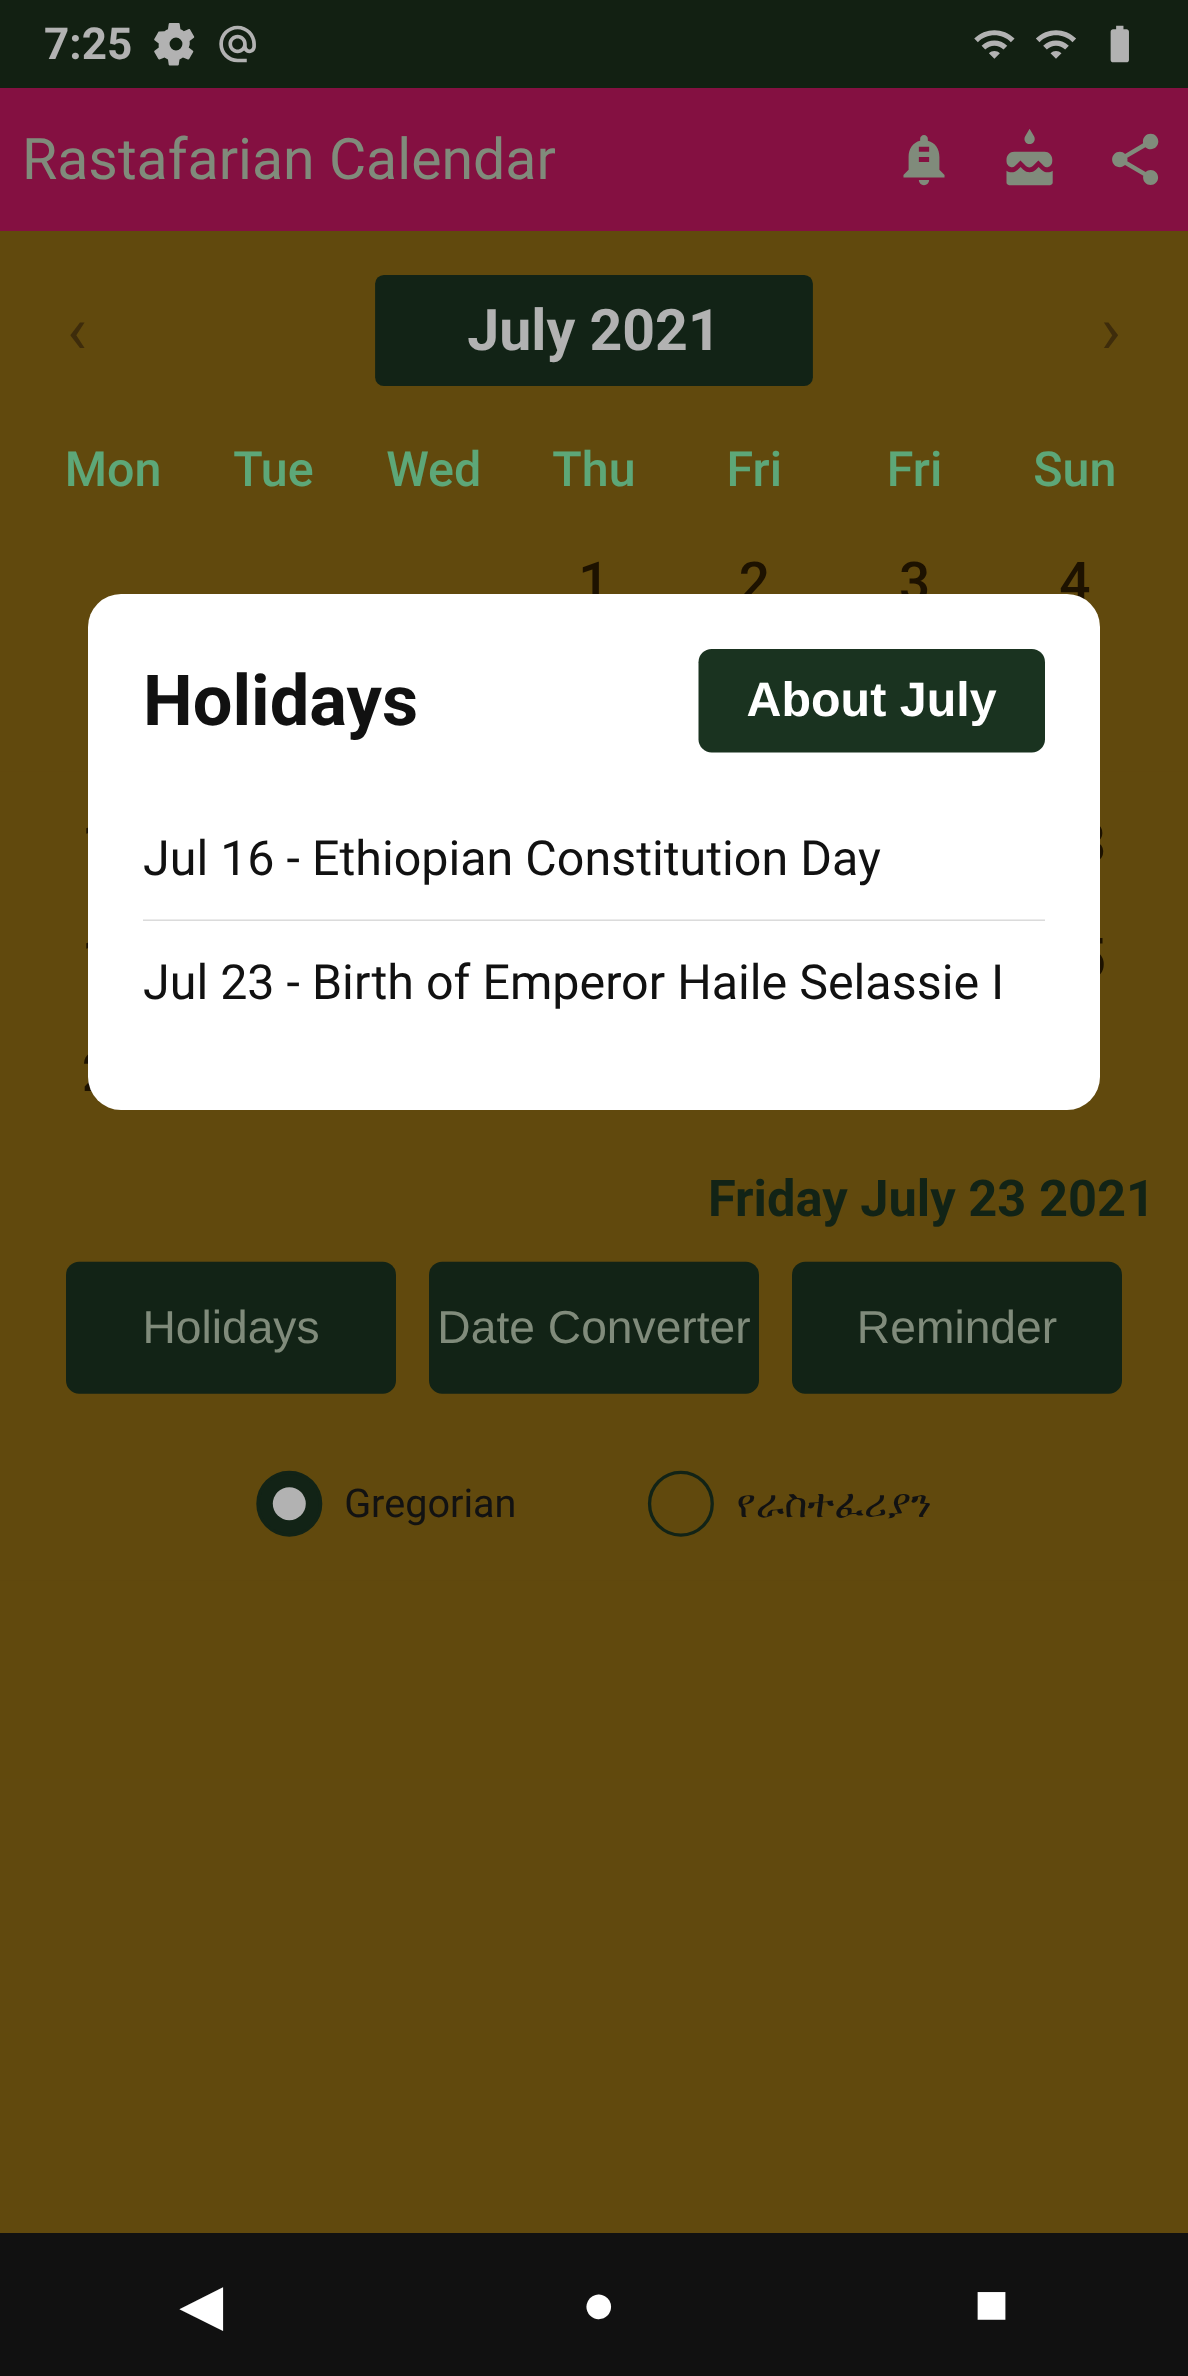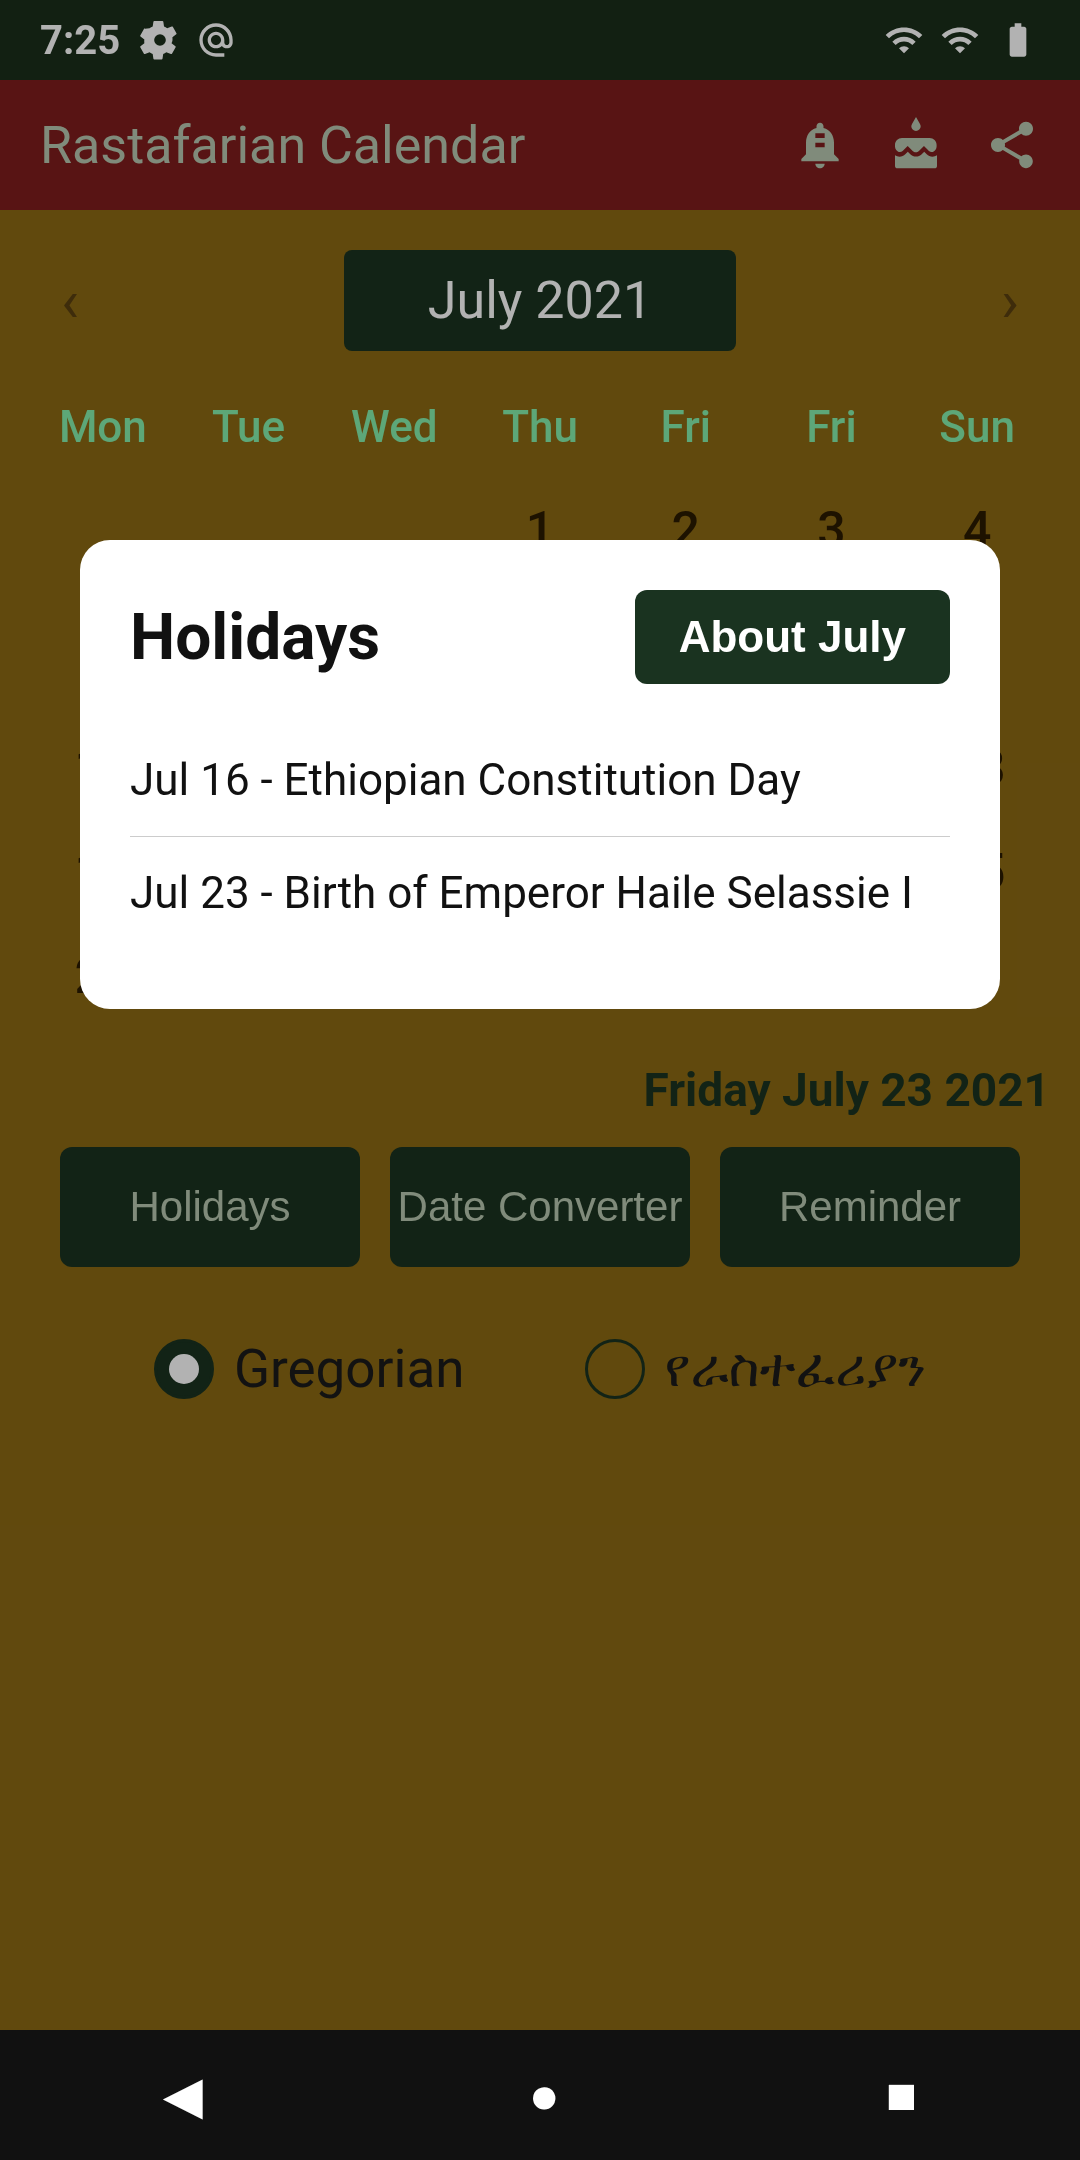--- a/index.html
+++ b/index.html
@@ -46,25 +46,25 @@
     .status-icons-right {
       display: flex;
       align-items: center;
       gap: 16px;
     }
 
     
     .app-bar {
       width: 100%;
       height: 130px;
-      background-color: #7f1d1d;
+      background-color: #be185d;
       display: flex;
       align-items: center;
       justify-content: space-between;
-      padding: 0 40px;
+      padding: 0 20px;
     }
 
     .app-title {
       color: #b8c8b0;
       font-size: 52px;
       font-weight: 400;
     }
 
     .app-bar-actions {
       display: flex;
@@ -85,21 +85,21 @@
       font-size: 60px;
       cursor: pointer;
       width: 80px;
       text-align: center;
     }
 
     .month-label {
       background-color: #1a3320;
       color: white;
       font-size: 52px;
-      font-weight: 400;
+      font-weight: 700;
       padding: 20px 84px;
       border-radius: 8px;
     }
 
     
     .days-header {
       display: grid;
       grid-template-columns: repeat(7, 1fr);
       margin-bottom: 20px;
     }
@@ -249,21 +249,21 @@
     }
 
     .radio-inner {
       width: 30px;
       height: 30px;
       border-radius: 50%;
       background: white;
     }
 
     .radio-label {
-      font-size: 53px;
+      font-size: 36px;
       color: #1a1a1a;
       font-weight: 400;
     }
 
     
     .nav-bar {
       position: absolute;
       bottom: 0;
       width: 100%;
       height: 130px;

